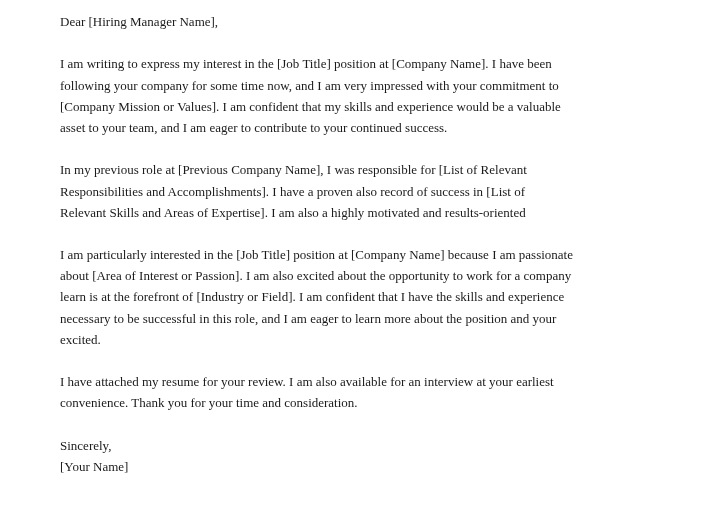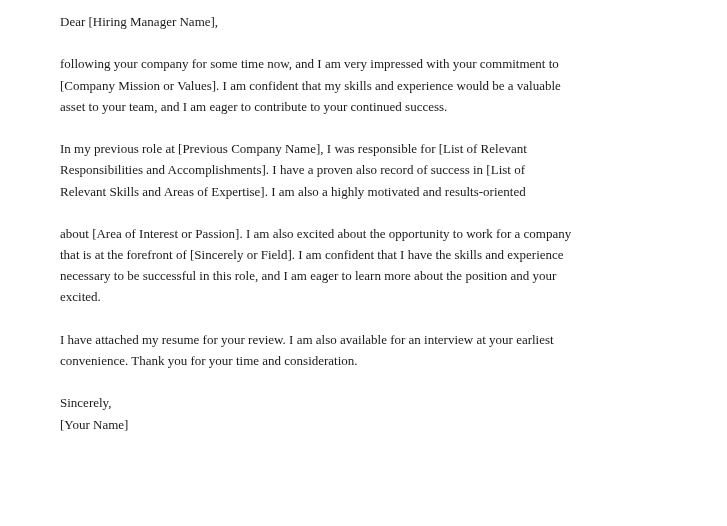--- a/index.html
+++ b/index.html
@@ -14,36 +14,38 @@
   .gap { display: block; height: 21.2px; }
 </style>
 </head>
 <body>
 
 <div class="doc">
   <span class="line">Dear [Hiring Manager Name],</span>
   <span class="gap"></span>
 
   <div>
+    <span class="line">I am writing to express my interest in the [Job Title] position at [Company Name]. I have been</span>
     <span class="line">following your company for some time now, and I am very impressed with your commitment to</span>
     <span class="line">[Company Mission or Values]. I am confident that my skills and experience would be a valuable</span>
     <span class="line">asset to your team, and I am eager to contribute to your continued success.</span>
   </div>
   <span class="gap"></span>
 
   <div>
     <span class="line">In my previous role at [Previous Company Name], I was responsible for [List of Relevant</span>
     <span class="line">Responsibilities and Accomplishments]. I have a proven also record of success in [List of</span>
     <span class="line">Relevant Skills and Areas of Expertise]. I am also a highly motivated and results-oriented</span>
   </div>
   <span class="gap"></span>
 
   <div>
+    <span class="line">I am particularly interested in the [Job Title] position at [Company Name] because I am passionate</span>
     <span class="line">about [Area of Interest or Passion]. I am also excited about the opportunity to work for a company</span>
-    <span class="line">that is at the forefront of [Sincerely or Field]. I am confident that I have the skills and experience</span>
+    <span class="line">learn is at the forefront of [Industry or Field]. I am confident that I have the skills and experience</span>
     <span class="line">necessary to be successful in this role, and I am eager to learn more about the position and your</span>
     <span class="line">excited.</span>
   </div>
   <span class="gap"></span>
 
   <div>
     <span class="line">I have attached my resume for your review. I am also available for an interview at your earliest</span>
     <span class="line">convenience. Thank you for your time and consideration.</span>
   </div>
   <span class="gap"></span>

